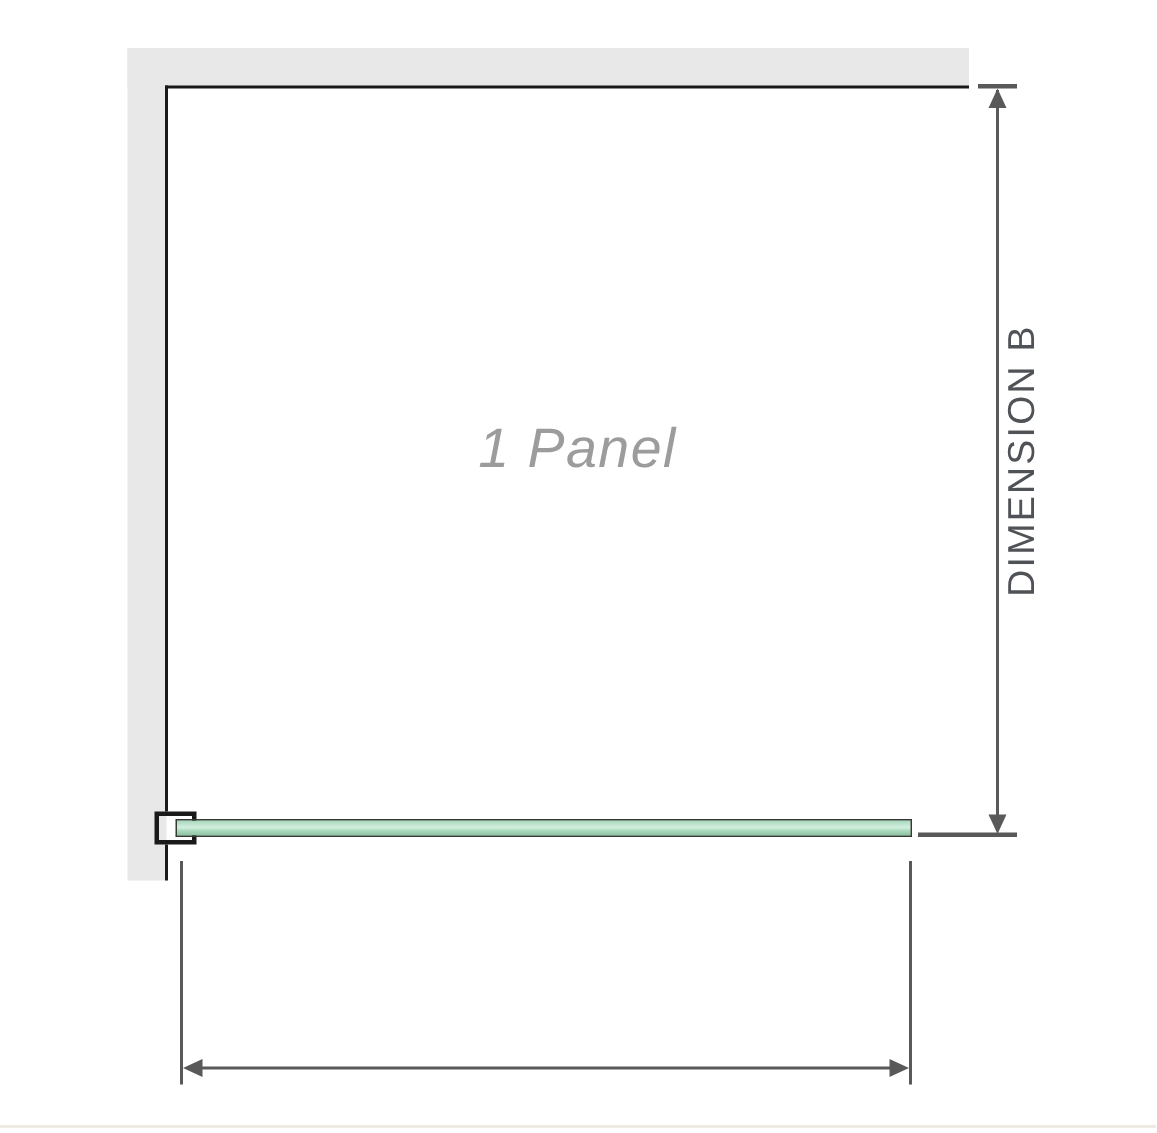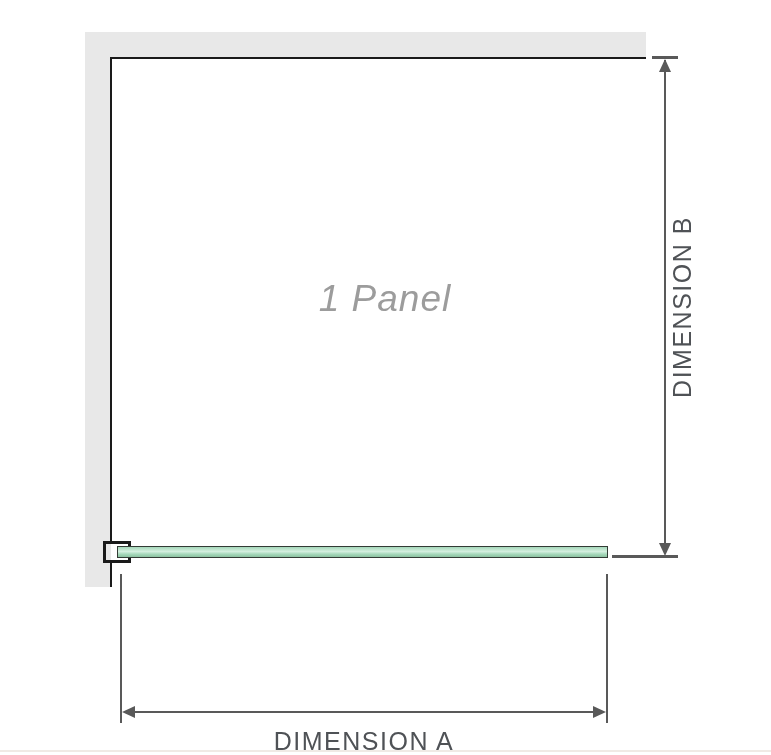--- a/index.html
+++ b/index.html
@@ -122,17 +122,16 @@
   <div class="abs dimb-label">DIMENSION B</div>
 
   <div class="abs bracket"></div>
   <div class="abs glass"></div>
 
   <div class="abs ext-a-left"></div>
   <div class="abs ext-a-right"></div>
   <div class="abs dima-line"></div>
   <div class="abs arrow-left"></div>
   <div class="abs arrow-right"></div>
-  <div class="abs dima-label">DIMENSION A</div>
 
   <div class="abs bottom-rule"></div>
 
 </div>
 
 </body></html>

